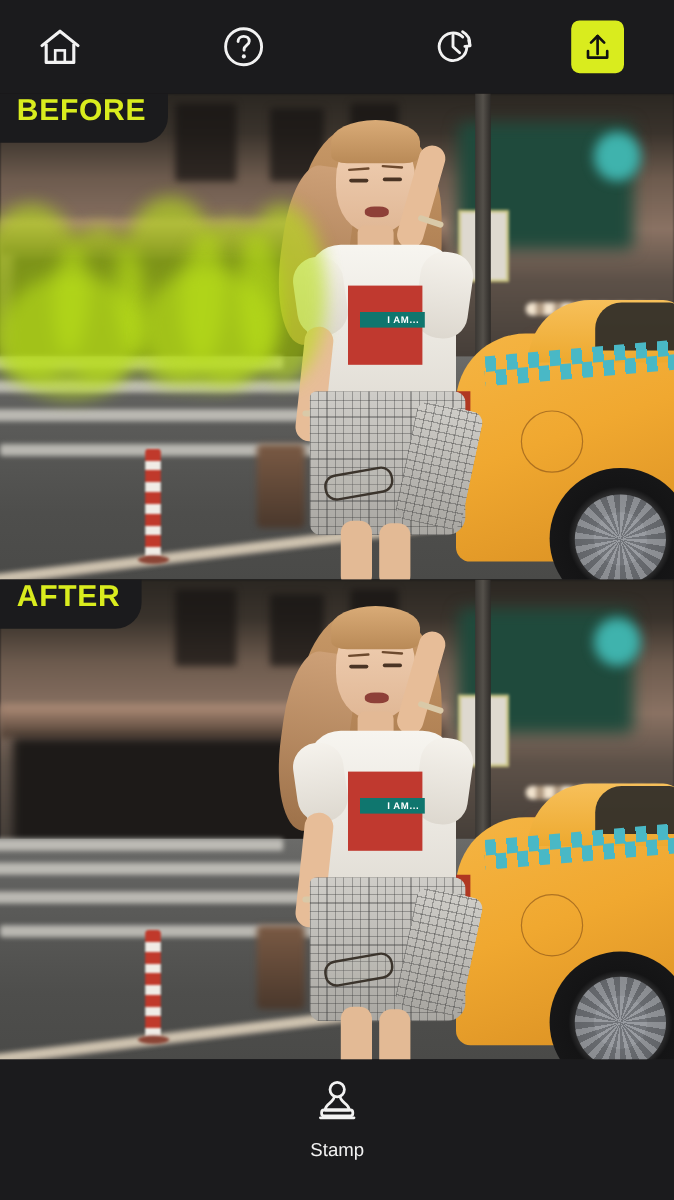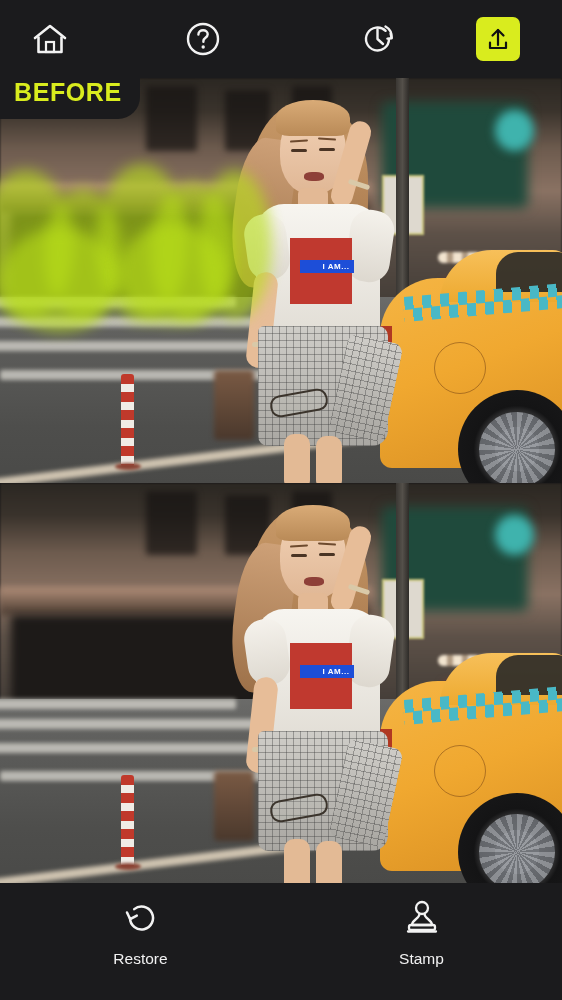--- a/index.html
+++ b/index.html
@@ -188,21 +188,21 @@
   .w-shirt {
     position:absolute; border-radius:28px 28px 6px 6px;
     background:linear-gradient(180deg,#f7f5f0,#e2ded6);
   }
   .w-sleeve {
     position:absolute; border-radius:20px;
     background:linear-gradient(180deg,#f5f2ec,#ddd8cf);
   }
   .w-redbox { position:absolute; background:#c0392f; }
   .w-tape {
-    position:absolute; background:#1d4ed8;
+    position:absolute; background:#0f766e;
     display:flex; align-items:center; justify-content:center;
     color:#fff; font-weight:bold; letter-spacing:.5px;padding-left:18px;
   }
   .w-arm { position:absolute; background:#e7bd98; border-radius:14px; }
   .w-skirt {
     position:absolute;
     background:
       repeating-linear-gradient(0deg, rgba(60,60,60,.38) 0 1px, transparent 1px 7px),
       repeating-linear-gradient(90deg, rgba(60,60,60,.38) 0 1px, transparent 1px 7px),
       linear-gradient(180deg,#cfcdc8,#a9a7a2);
@@ -441,35 +441,27 @@
         <div class="w-watch" style="left:24px;top:256px;width:24px;"></div>
 
         <div class="w-skirt" style="left:30px;top:240px;width:130px;height:120px;border-radius:6px 10px 16px 10px;"></div>
         <div class="w-skirt" style="left:110px;top:252px;width:56px;height:100px;transform:rotate(12deg);border-radius:10px;"></div>
         <div class="w-leg" style="left:56px;top:348px;width:26px;height:56px;"></div>
         <div class="w-leg" style="left:88px;top:350px;width:26px;height:54px;"></div>
         <div class="w-glasses" style="left:42px;top:306px;width:58px;height:22px;transform:rotate(-10deg);"></div>
       </div>
     </div>
 
+    <div class="tag">AFTER</div>
   </div>
 
   <div class="bottombar">
 
 
 
-    <div class="tool">
-      <span class="tool-ico">
-        <svg width="42" height="42" viewBox="0 0 42 42">
-          <path d="M10 20a11.5 11.5 0 1 0 4.2-8.9" fill="none" stroke="#f2f2f2" stroke-width="2.5" stroke-linecap="round"></path>
-          <path d="M7 14.5 L10.2 21.2 L16.8 17.6" fill="none" stroke="#f2f2f2" stroke-width="2.5" stroke-linecap="round" stroke-linejoin="round"></path>
-        </svg>
-      </span>
-      <span class="tool-label">Restore</span>
-    </div>
 
     <div class="tool">
       <span class="tool-ico">
         <svg width="44" height="42" viewBox="0 0 44 42">
           <circle cx="22" cy="10" r="6" fill="none" stroke="#f2f2f2" stroke-width="2.3"></circle>
           <path d="M19.6 15.4 C19.6 21 12 21.5 12 27 H32 C32 21.5 24.4 21 24.4 15.4" fill="none" stroke="#f2f2f2" stroke-width="2.3" stroke-linejoin="round"></path>
           <rect x="9" y="27" width="26" height="5" rx="2" fill="none" stroke="#f2f2f2" stroke-width="2.3"></rect>
           <path d="M8 33.5 H36" stroke="#f2f2f2" stroke-width="2.3" stroke-linecap="round"></path>
         </svg>
       </span>

